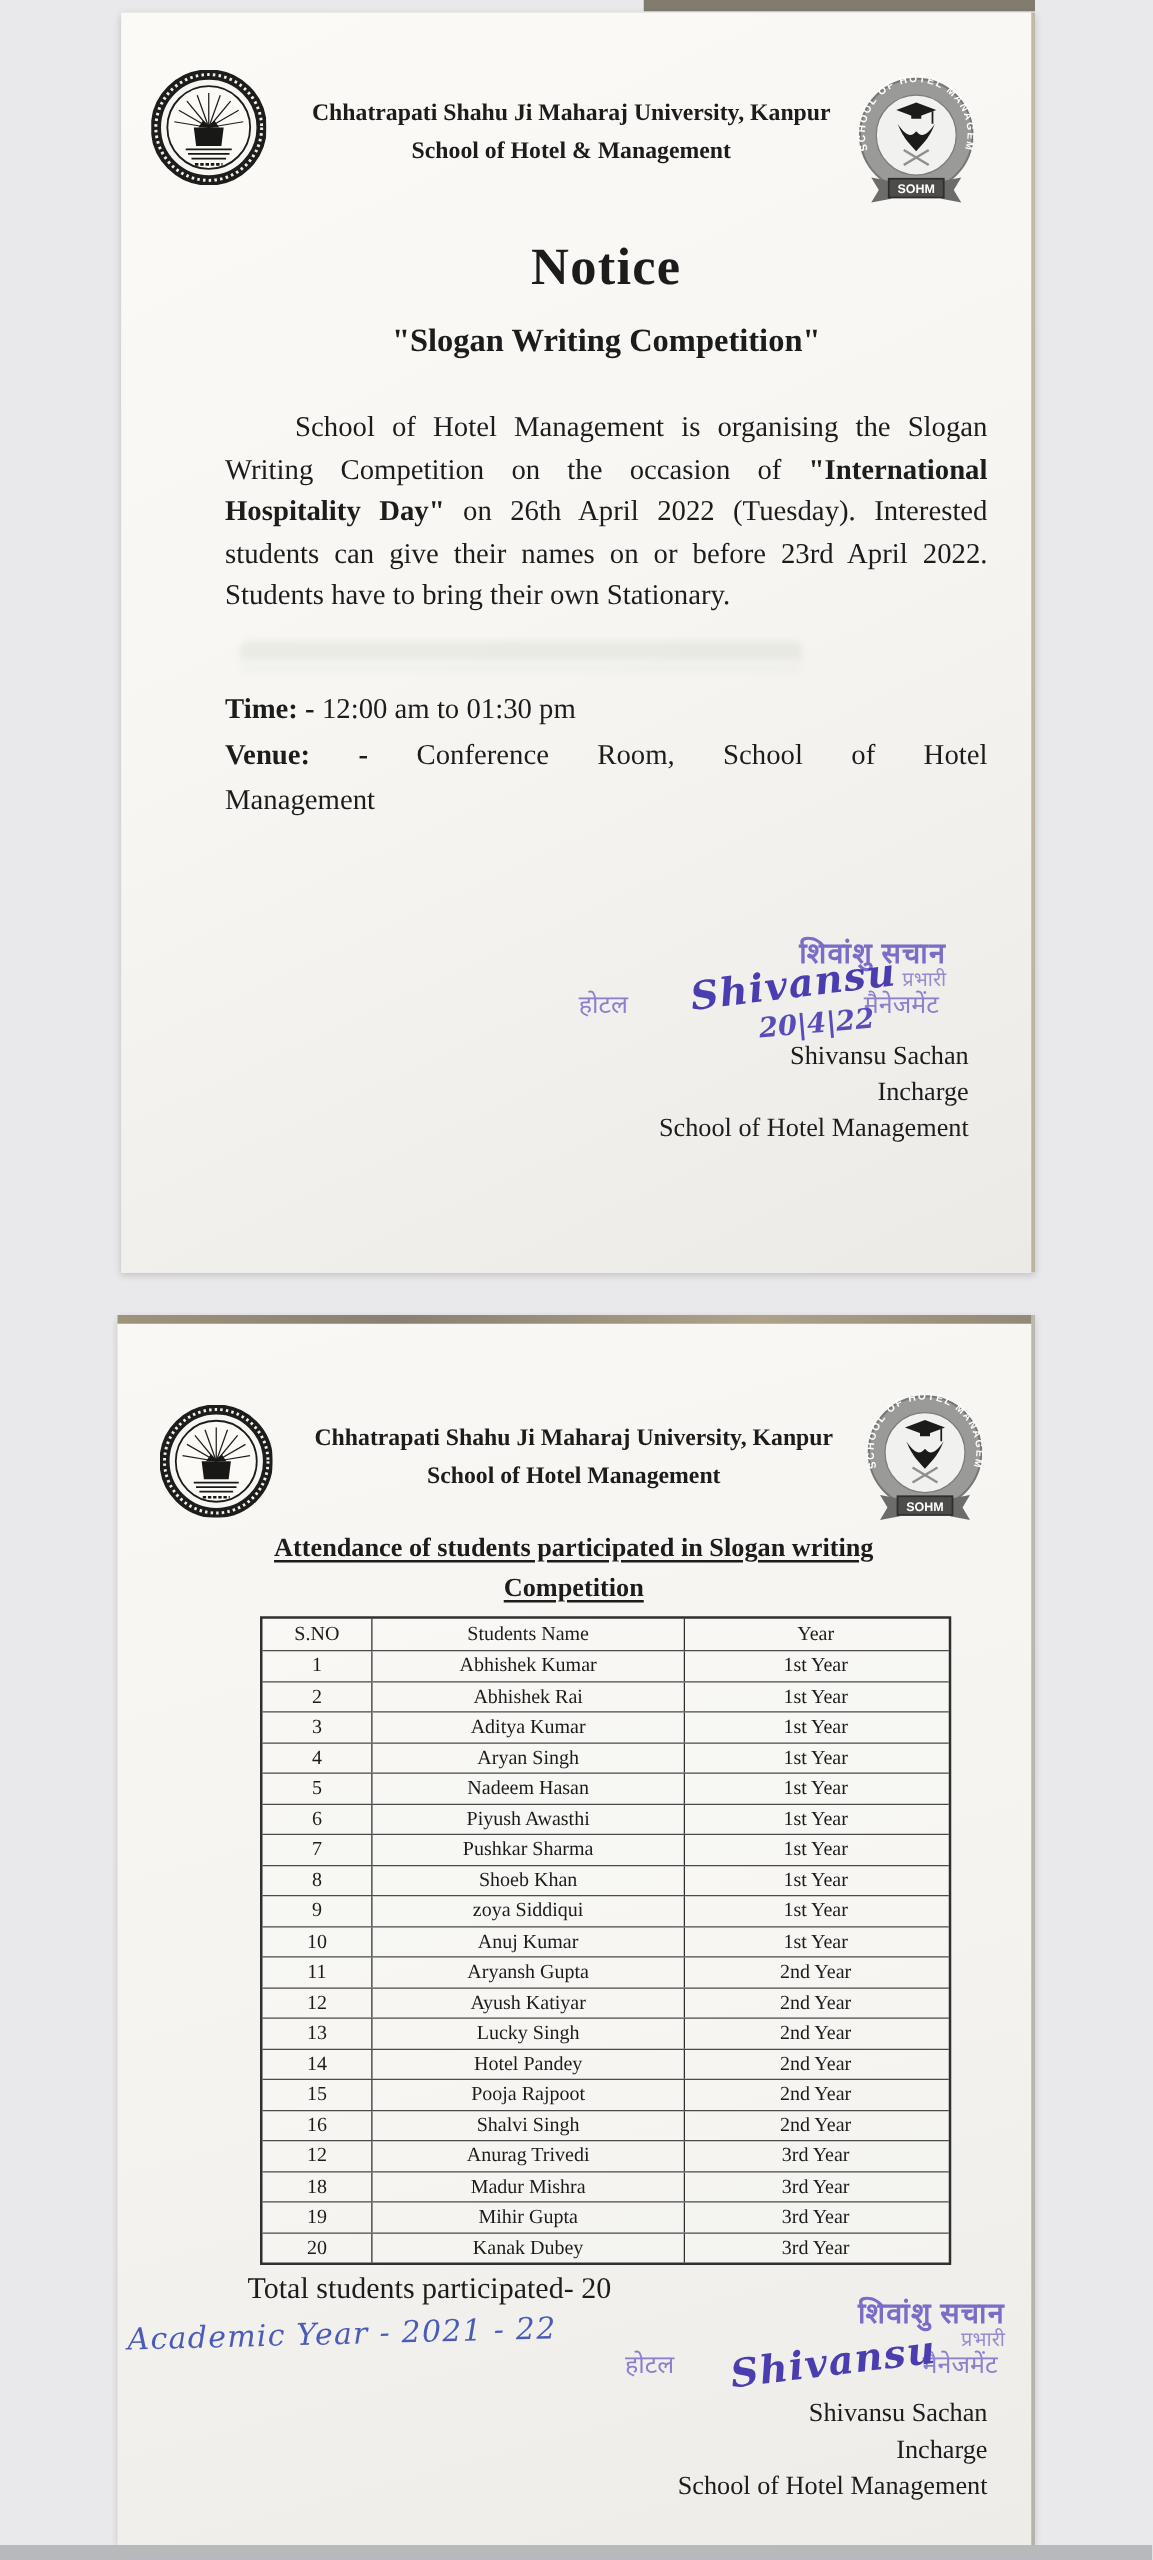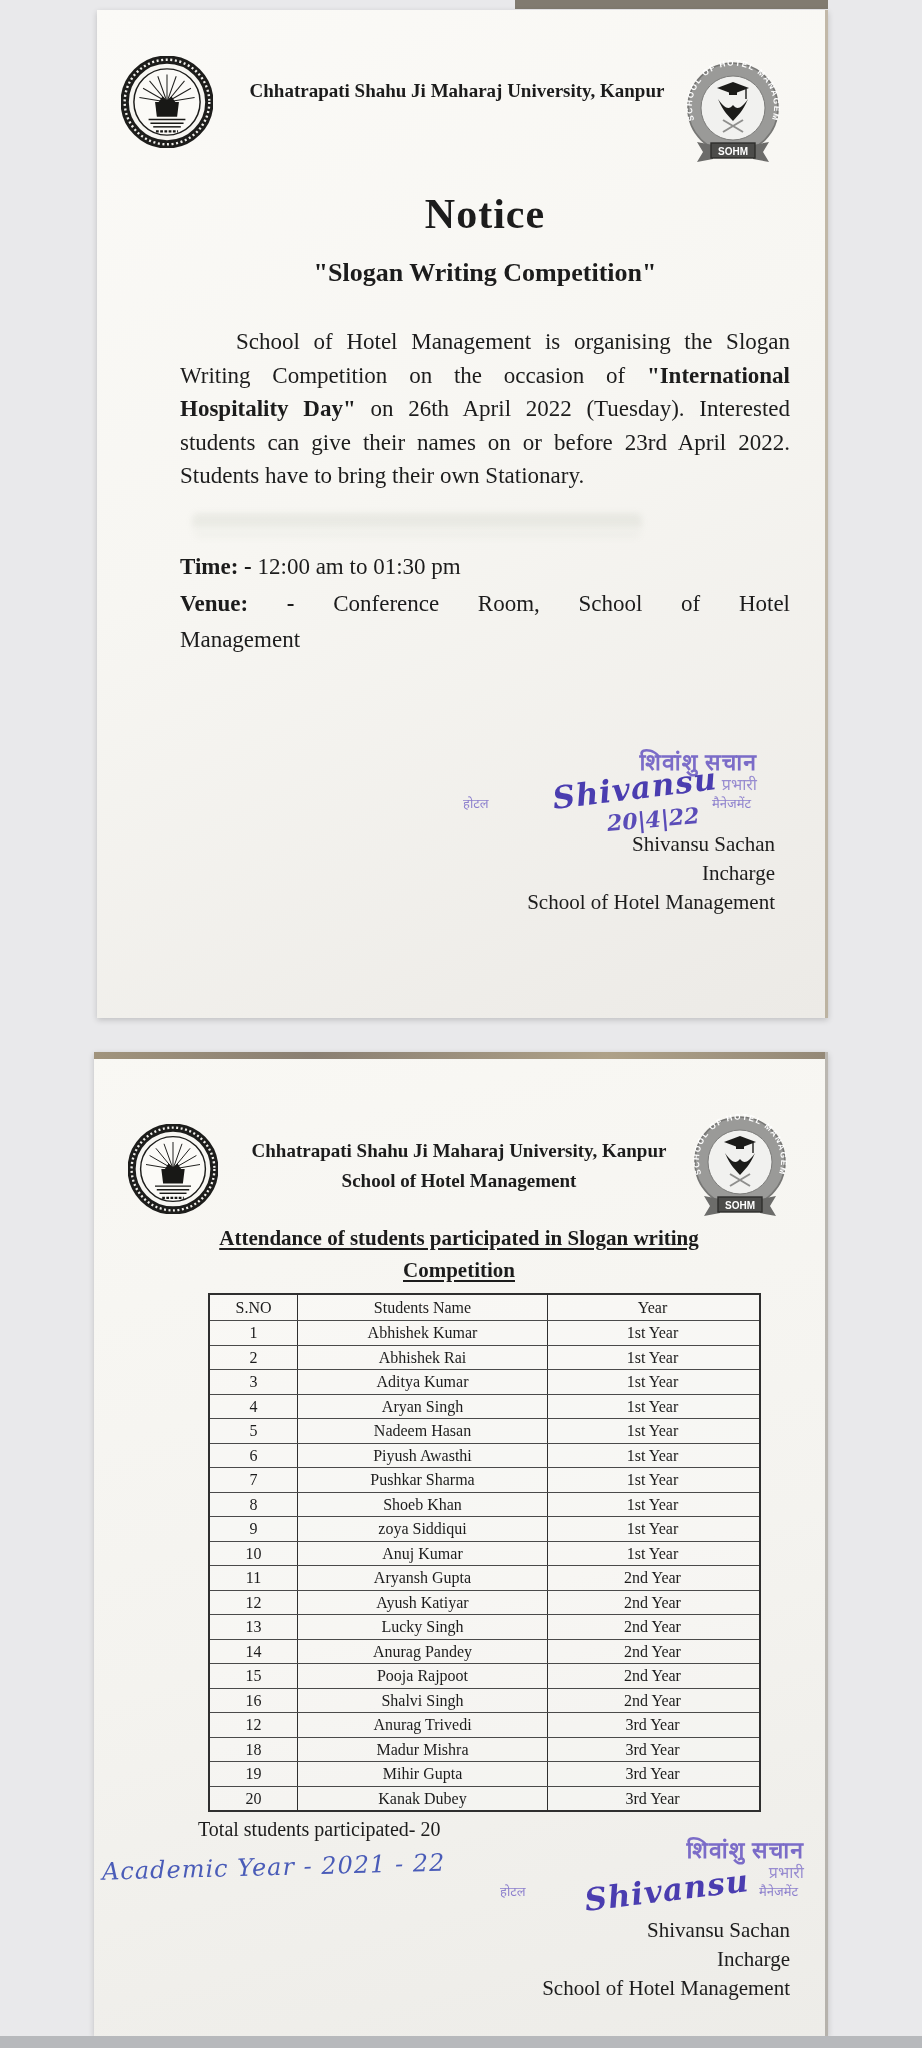--- a/index.html
+++ b/index.html
@@ -26,37 +26,37 @@
   .flowtext{font-size:23px;line-height:33.5px;}
   .para{text-align:justify;text-indent:56px;}
   .timeline{font-size:23px;line-height:33px;}
   .venue{font-size:23px;line-height:36px;text-align:justify;word-spacing:12px;}
   b.lbl{font-weight:bold;}
   .ghost{background:repeating-linear-gradient(180deg,rgba(140,150,128,.22) 0 14px,rgba(140,150,128,.05) 14px 22px);
          filter:blur(3px);border-radius:6px;opacity:.55;}
   .stamp{color:#7b6cc8;text-align:right;}
   .stamp .s1{font-size:23px;font-weight:bold;letter-spacing:1px;line-height:26px;}
   .stamp .s2{font-size:16px;line-height:18px;opacity:.75;}
-  .stamp .s3{display:flex;justify-content:space-between;font-size:13px;line-height:20px;opacity:.85;padding:0 6px;}
+  .stamp .s3{display:flex;justify-content:space-between;font-size:20px;line-height:20px;opacity:.85;padding:0 6px;}
   .stamp .sign{position:absolute;font-style:italic;font-weight:bold;font-size:31px;
                color:#4a3db0;transform:rotate(-7deg);letter-spacing:1px;font-family:"DejaVu Serif",serif;}
   .stamp .sdate{position:absolute;font-style:italic;font-weight:bold;font-size:22px;color:#5a4cb8;
                transform:rotate(-5deg);font-family:"DejaVu Serif",serif;}
   .sigblock{text-align:right;font-size:21px;line-height:29px;}
   .att-title{font-size:21px;font-weight:bold;text-align:center;line-height:32px;
              text-decoration:underline;text-decoration-thickness:2px;text-underline-offset:3px;}
   .att-table{border:2px solid #2f2f2f;background:rgba(255,255,255,.25);}
   .t-row{display:flex;height:23.5px;border-top:1.3px solid #4a4a4a;}
   .t-row.t-head{height:25px;border-top:none;}
   .t-row .c{box-sizing:border-box;text-align:center;font-size:16px;line-height:23px;overflow:hidden;white-space:nowrap;}
   .t-head .c{line-height:25px;}
   .c.sno{width:88px;border-right:1.5px solid #2f2f2f;}
   .c.name{width:250px;border-right:1.5px solid #2f2f2f;}
   .c.year{width:209px;}
-  .total{font-size:20px;}
+  .total{font-size:24px;}
   .handnote{font-style:italic;font-size:24px;color:#4a5cb8;transform:rotate(-1.5deg);
             font-family:"DejaVu Serif",serif;letter-spacing:1px;}
 </style>
 </head>
 <body>
 
 <div id="canvas">
 
   <div id="top-strip" class="abs"></div>
 
@@ -84,20 +84,21 @@
           <line x1="30" y1="69" x2="70" y2="69"></line>
             <line x1="32" y1="73" x2="68" y2="73"></line>
           <line x1="35" y1="77" x2="65" y2="77"></line>
         </g>
         <line x1="38" y1="82" x2="62" y2="82" stroke="#181816" stroke-width="2.4" stroke-dasharray="3 1.6"></line>
       </svg>
     </div>
 
     <div class="abs hdr" style="left:120px;top:66px;width:480px;">
       <div class="l1">Chhatrapati Shahu Ji Maharaj University, Kanpur</div>
+      <div class="l2">School of Hotel &amp; Management</div>
     </div>
 
     <div class="abs" style="left:586px;top:48px;width:100px;height:112px;">
       <svg class="logo-svg" viewBox="0 0 100 112">
         <circle cx="50" cy="50" r="45" fill="#9a9a98"></circle>
         <circle cx="50" cy="50" r="45" fill="none" stroke="#777775" stroke-width="1.6"></circle>
         <circle cx="50" cy="50" r="32" fill="#f1f1ef" stroke="#7c7c7a" stroke-width="1"></circle>
         <defs>
             <path id="sohmArcA" d="M 12 64 A 41 41 0 1 1 88 64" fill="none"></path>
           </defs>
@@ -294,21 +295,21 @@
           </div>
 
           <div class="t-row">
             <div class="c sno">13</div>
             <div class="c name">Lucky Singh</div>
             <div class="c year">2nd Year</div>
           </div>
 
           <div class="t-row">
             <div class="c sno">14</div>
-            <div class="c name">Anurag Pandey</div>
+            <div class="c name">Hotel Pandey</div>
             <div class="c year">2nd Year</div>
           </div>
 
           <div class="t-row">
             <div class="c sno">15</div>
             <div class="c name">Pooja Rajpoot</div>
             <div class="c year">2nd Year</div>
           </div>
 
           <div class="t-row">

